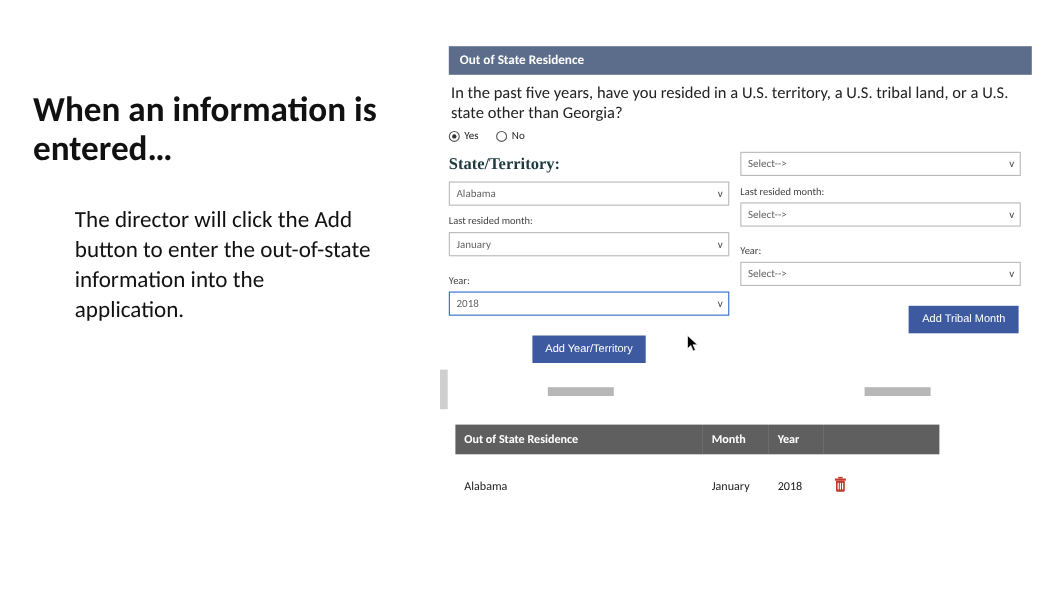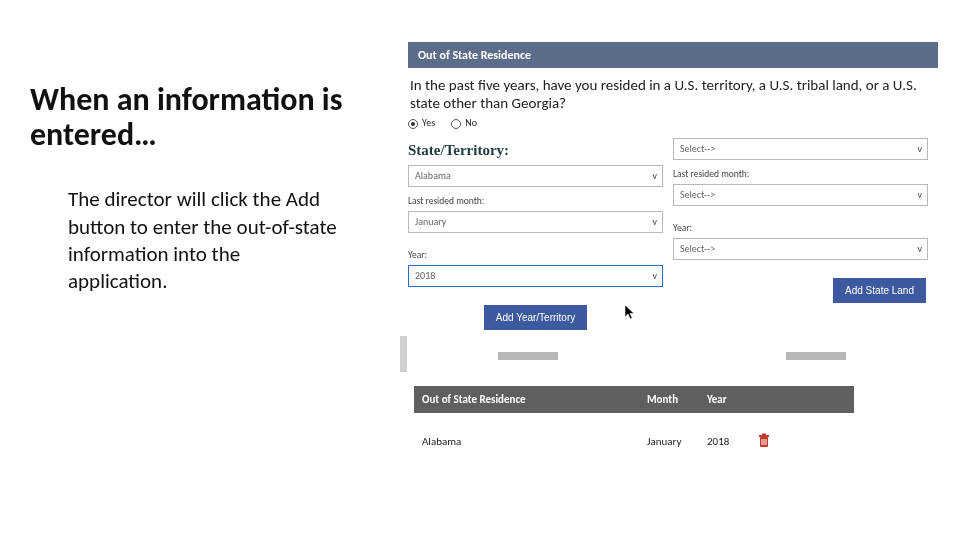--- a/index.html
+++ b/index.html
@@ -134,21 +134,21 @@
               <span class="val">Select--&gt;</span>
             </div>
           </div>
           <div class="sub">
             <div class="sub-label">Year:</div>
             <div class="select">
               <span class="val">Select--&gt;</span>
             </div>
           </div>
         </div>
-        <button class="add-btn r">Add State Land</button>
+        <button class="add-btn r">Add Tribal Month</button>
       </div>
     </div>
 
     <svg class="cursor-icon" viewBox="0 0 12 16">
       <path d="M1 1 L1 13 L4 10 L6.2 15 L8.2 14.2 L6 9.4 L10 9.4 Z" fill="#000" stroke="#fff" stroke-width="0.6"></path>
     </svg>
   </div>
 
   <div class="sb-strip"></div>
 

